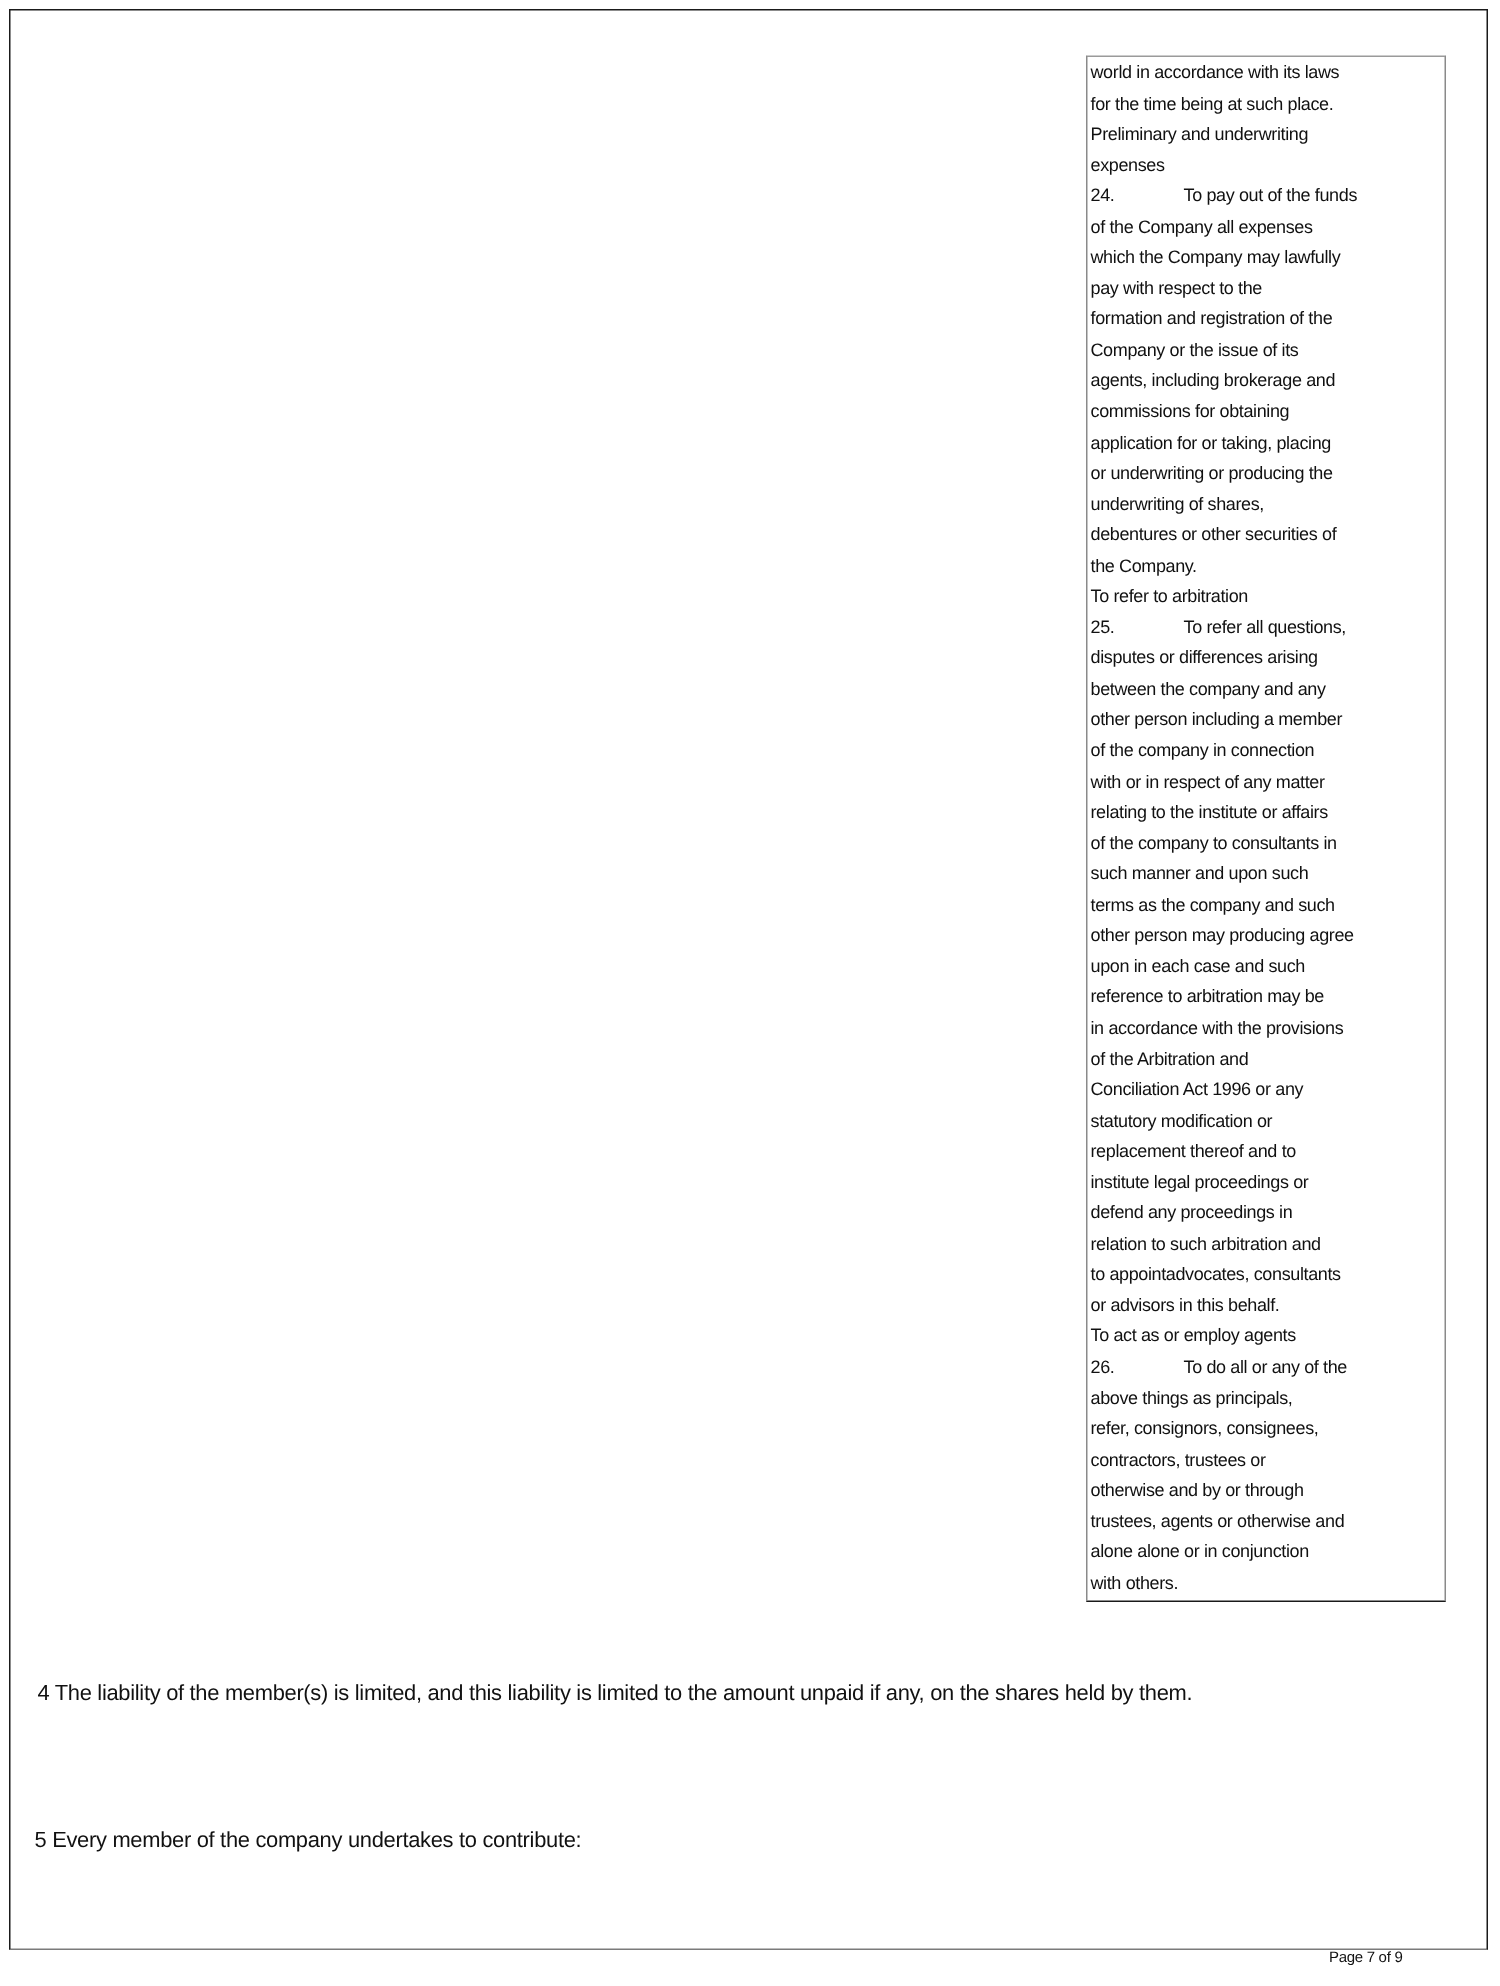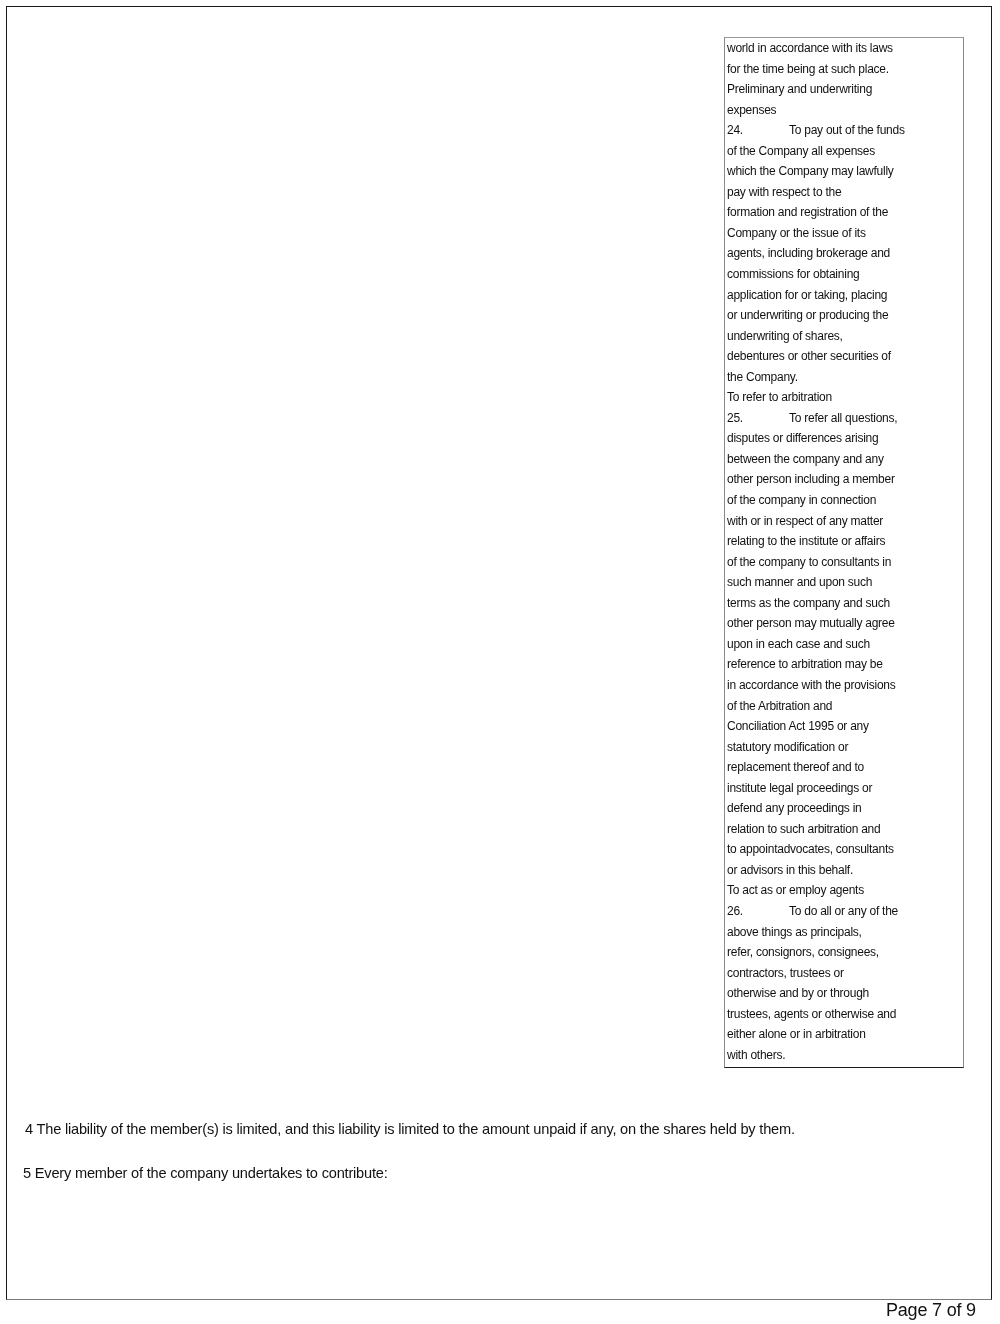--- a/index.html
+++ b/index.html
@@ -60,27 +60,27 @@
       letter-spacing: -0.2px;
       white-space: nowrap;
       color: #111111;
     }
     .clause-4 {
       left: 25px;
       top: 1121px;
     }
     .clause-5 {
       left: 23px;
-      top: 1165px;
+      top: 1219px;
     }
     .page-number {
       position: absolute;
       left: 886px;
       top: 1300px;
-      font-size: 18px;
+      font-size: 10px;
       letter-spacing: -0.2px;
       color: #111111;
     }
   </style>
 </head>
 <body>
 
 <div class="page-frame"></div>
 
 <div class="objects-box" id="objects-box">
@@ -105,41 +105,41 @@
     <div class="objects-line"><span class="num">25.</span><span>To refer all questions,</span></div>
     <div class="objects-line"><span>disputes or differences arising</span></div>
     <div class="objects-line"><span>between the company and any</span></div>
     <div class="objects-line"><span>other person including a member</span></div>
     <div class="objects-line"><span>of the company in connection</span></div>
     <div class="objects-line"><span>with or in respect of any matter</span></div>
     <div class="objects-line"><span>relating to the institute or affairs</span></div>
     <div class="objects-line"><span>of the company to consultants in</span></div>
     <div class="objects-line"><span>such manner and upon such</span></div>
     <div class="objects-line"><span>terms as the company and such</span></div>
-    <div class="objects-line"><span>other person may mutually agree</span></div>
+    <div class="objects-line"><span>other person may producing agree</span></div>
     <div class="objects-line"><span>upon in each case and such</span></div>
     <div class="objects-line"><span>reference to arbitration may be</span></div>
     <div class="objects-line"><span>in accordance with the provisions</span></div>
     <div class="objects-line"><span>of the Arbitration and</span></div>
-    <div class="objects-line"><span>Conciliation Act 1995 or any</span></div>
+    <div class="objects-line"><span>Conciliation Act 1996 or any</span></div>
     <div class="objects-line"><span>statutory modification or</span></div>
     <div class="objects-line"><span>replacement thereof and to</span></div>
     <div class="objects-line"><span>institute legal proceedings or</span></div>
     <div class="objects-line"><span>defend any proceedings in</span></div>
     <div class="objects-line"><span>relation to such arbitration and</span></div>
     <div class="objects-line"><span>to appointadvocates, consultants</span></div>
     <div class="objects-line"><span>or advisors in this behalf.</span></div>
     <div class="objects-line"><span>To act as or employ agents</span></div>
     <div class="objects-line"><span class="num">26.</span><span>To do all or any of the</span></div>
     <div class="objects-line"><span>above things as principals,</span></div>
     <div class="objects-line"><span>refer, consignors, consignees,</span></div>
     <div class="objects-line"><span>contractors, trustees or</span></div>
     <div class="objects-line"><span>otherwise and by or through</span></div>
     <div class="objects-line"><span>trustees, agents or otherwise and</span></div>
-    <div class="objects-line"><span>either alone or in arbitration</span></div>
+    <div class="objects-line"><span>alone alone or in conjunction</span></div>
     <div class="objects-line"><span>with others.</span></div>
   </div>
 
 <div class="clause clause-4">4 The liability of the member(s) is limited, and this liability is limited to the amount unpaid if any, on the shares held by them.</div>
 
 <div class="clause clause-5">5 Every member of the company undertakes to contribute:</div>
 
 <div class="page-number">Page 7 of 9</div>
 
 </body></html>

